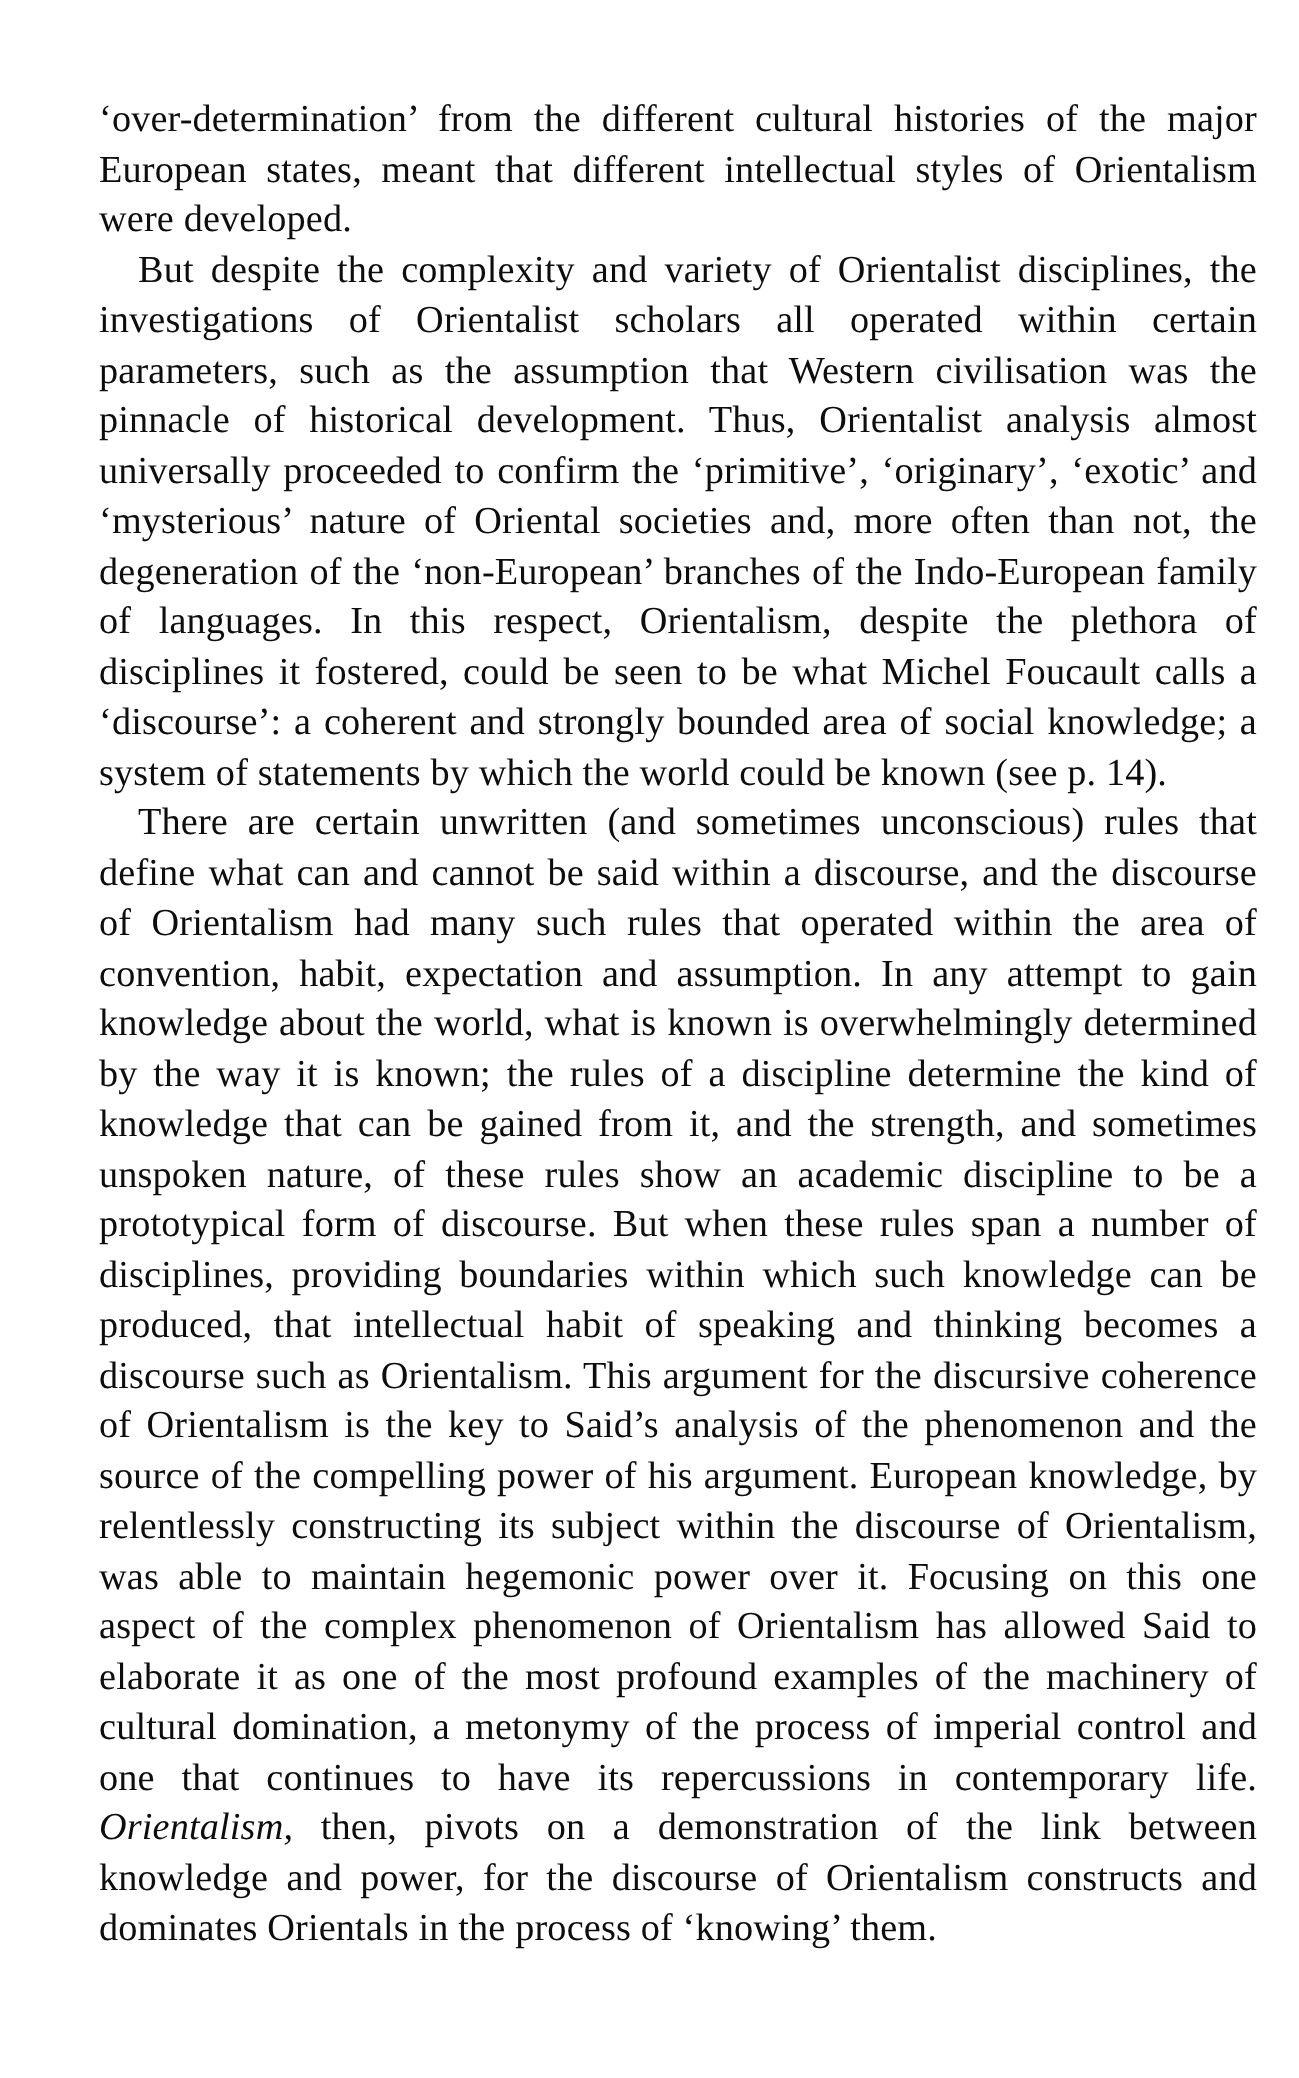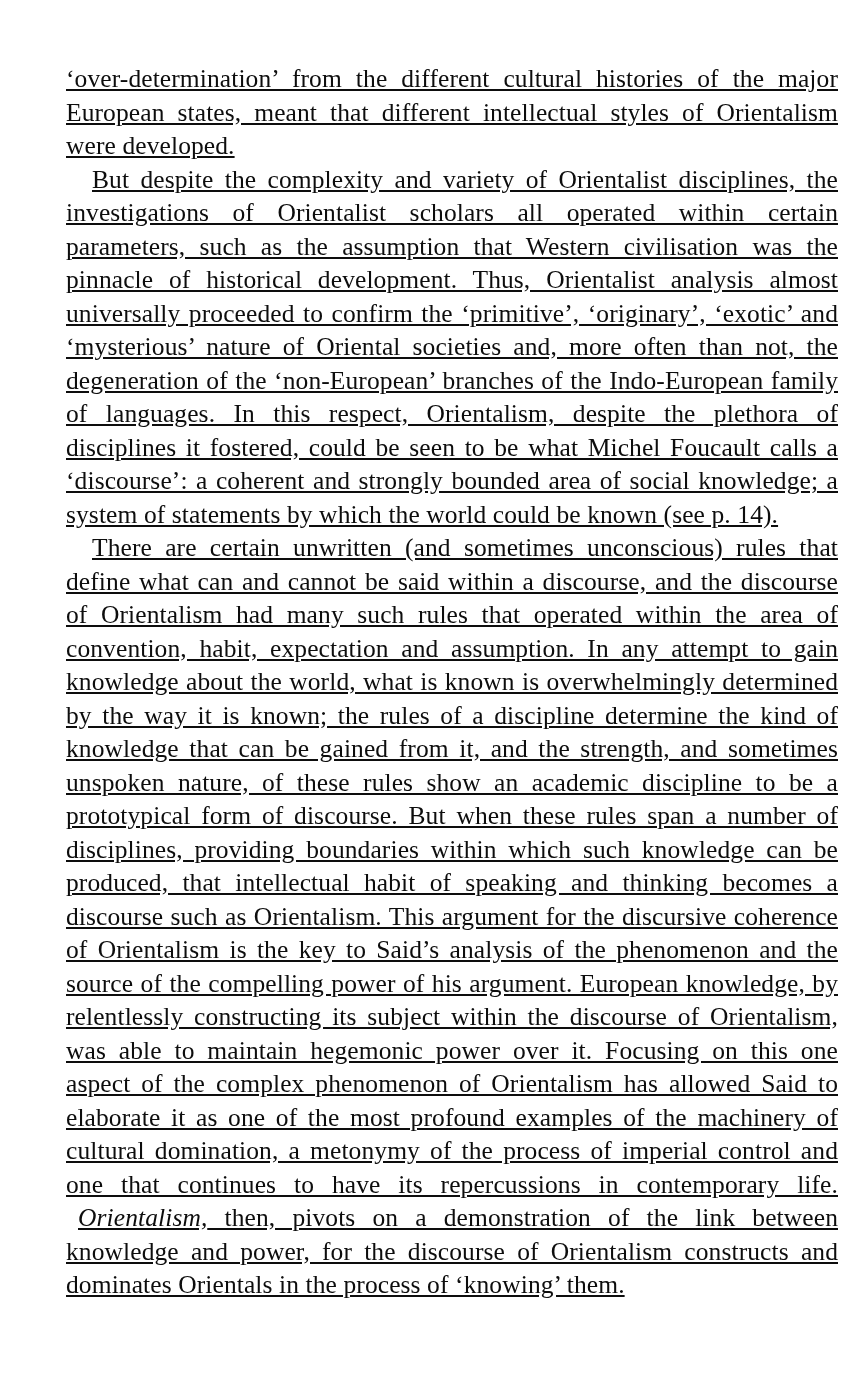--- a/index.html
+++ b/index.html
@@ -22,32 +22,30 @@
     background: #ffffff;
   }
   .body-text {
     width: 772px;
     font-size: 25.5px;
     line-height: 33.5px;
     text-align: justify;
     text-justify: inter-word;
     color: #0d0d0d;
     letter-spacing: 0.1px;
-    text-decoration: underline;
   }
   .body-text p {
     margin: 0;
     text-indent: 0;
   }
   .body-text p.indented {
     text-indent: 26px;
   }
   .italic {
     font-style: italic;
-    margin-left: 12px;
   }
 </style>
 </head>
 <body>
 
 <div class="page">
   <div class="body-text">
 
     <p class="para"><span>‘over-determination’ from the different cultural histories of the major European states, meant that different intellectual styles of Orientalism were developed.</span></p>
 

